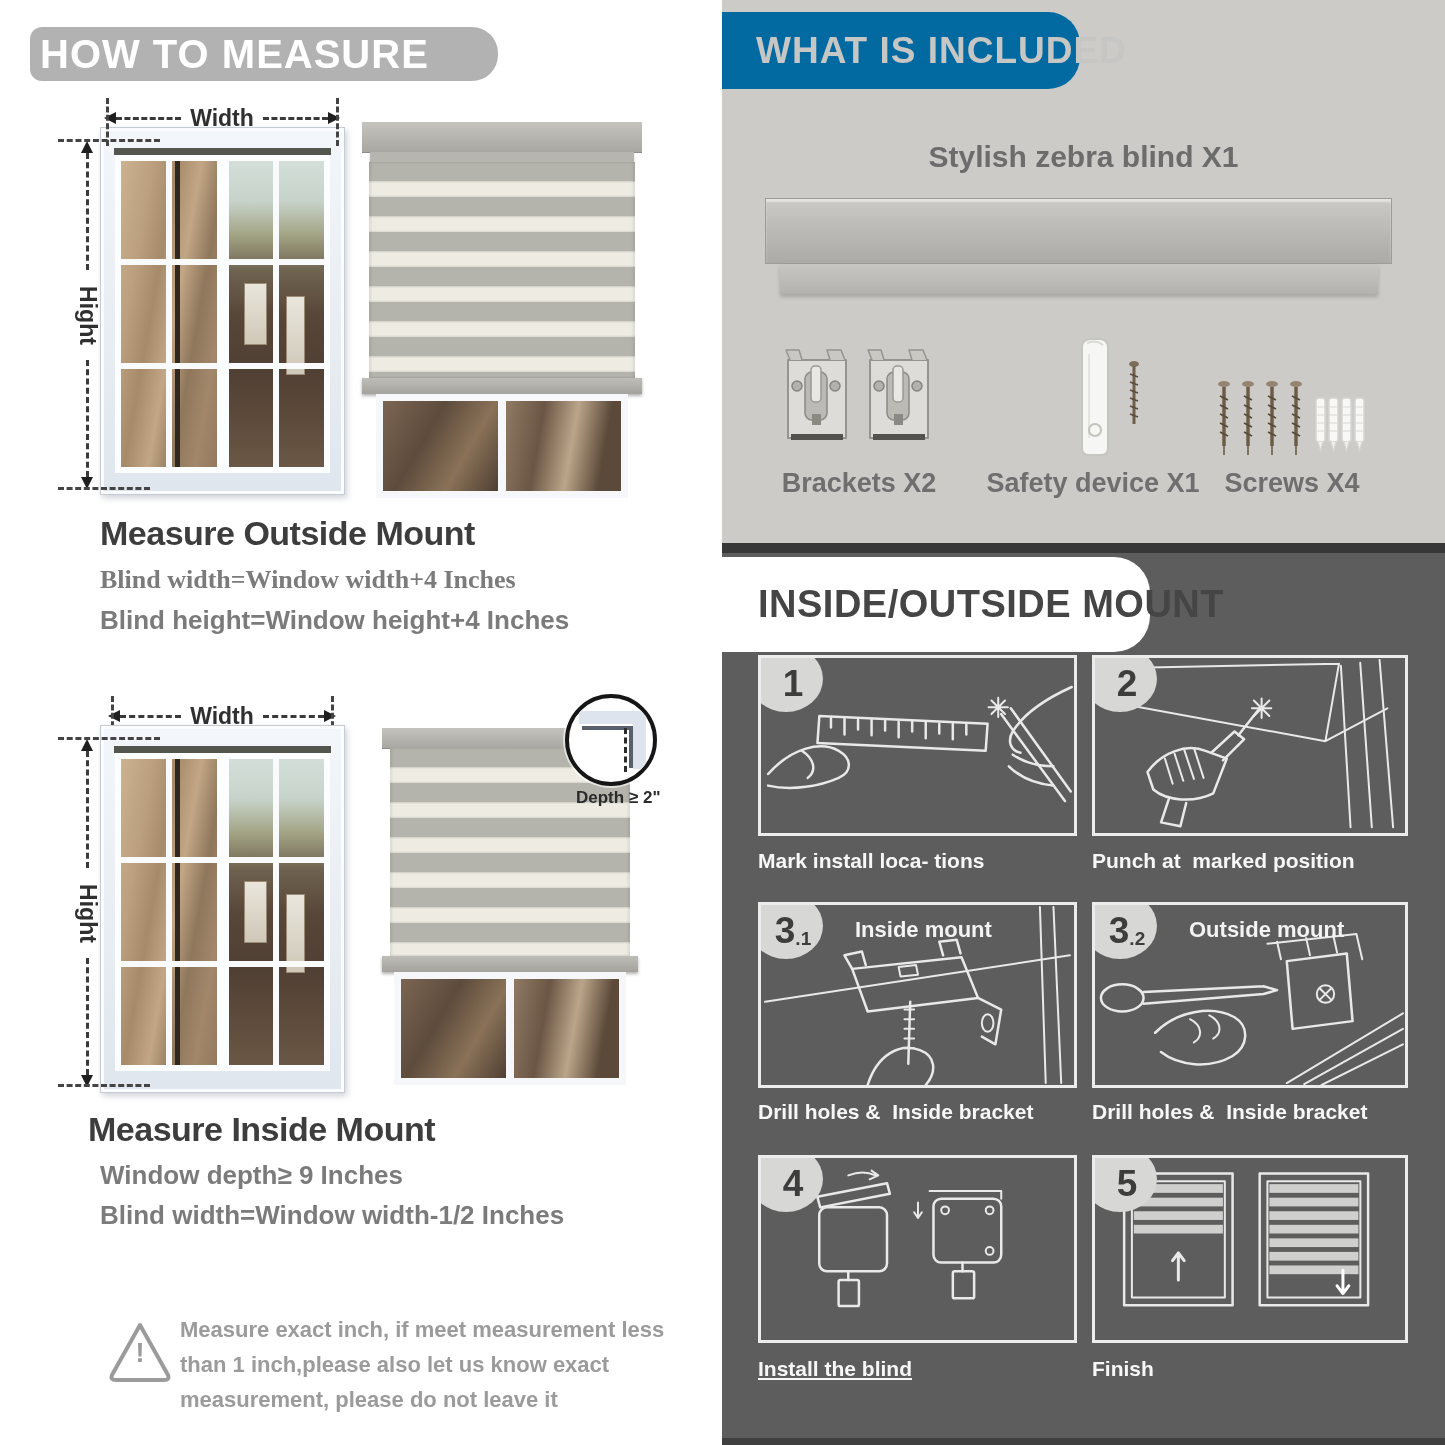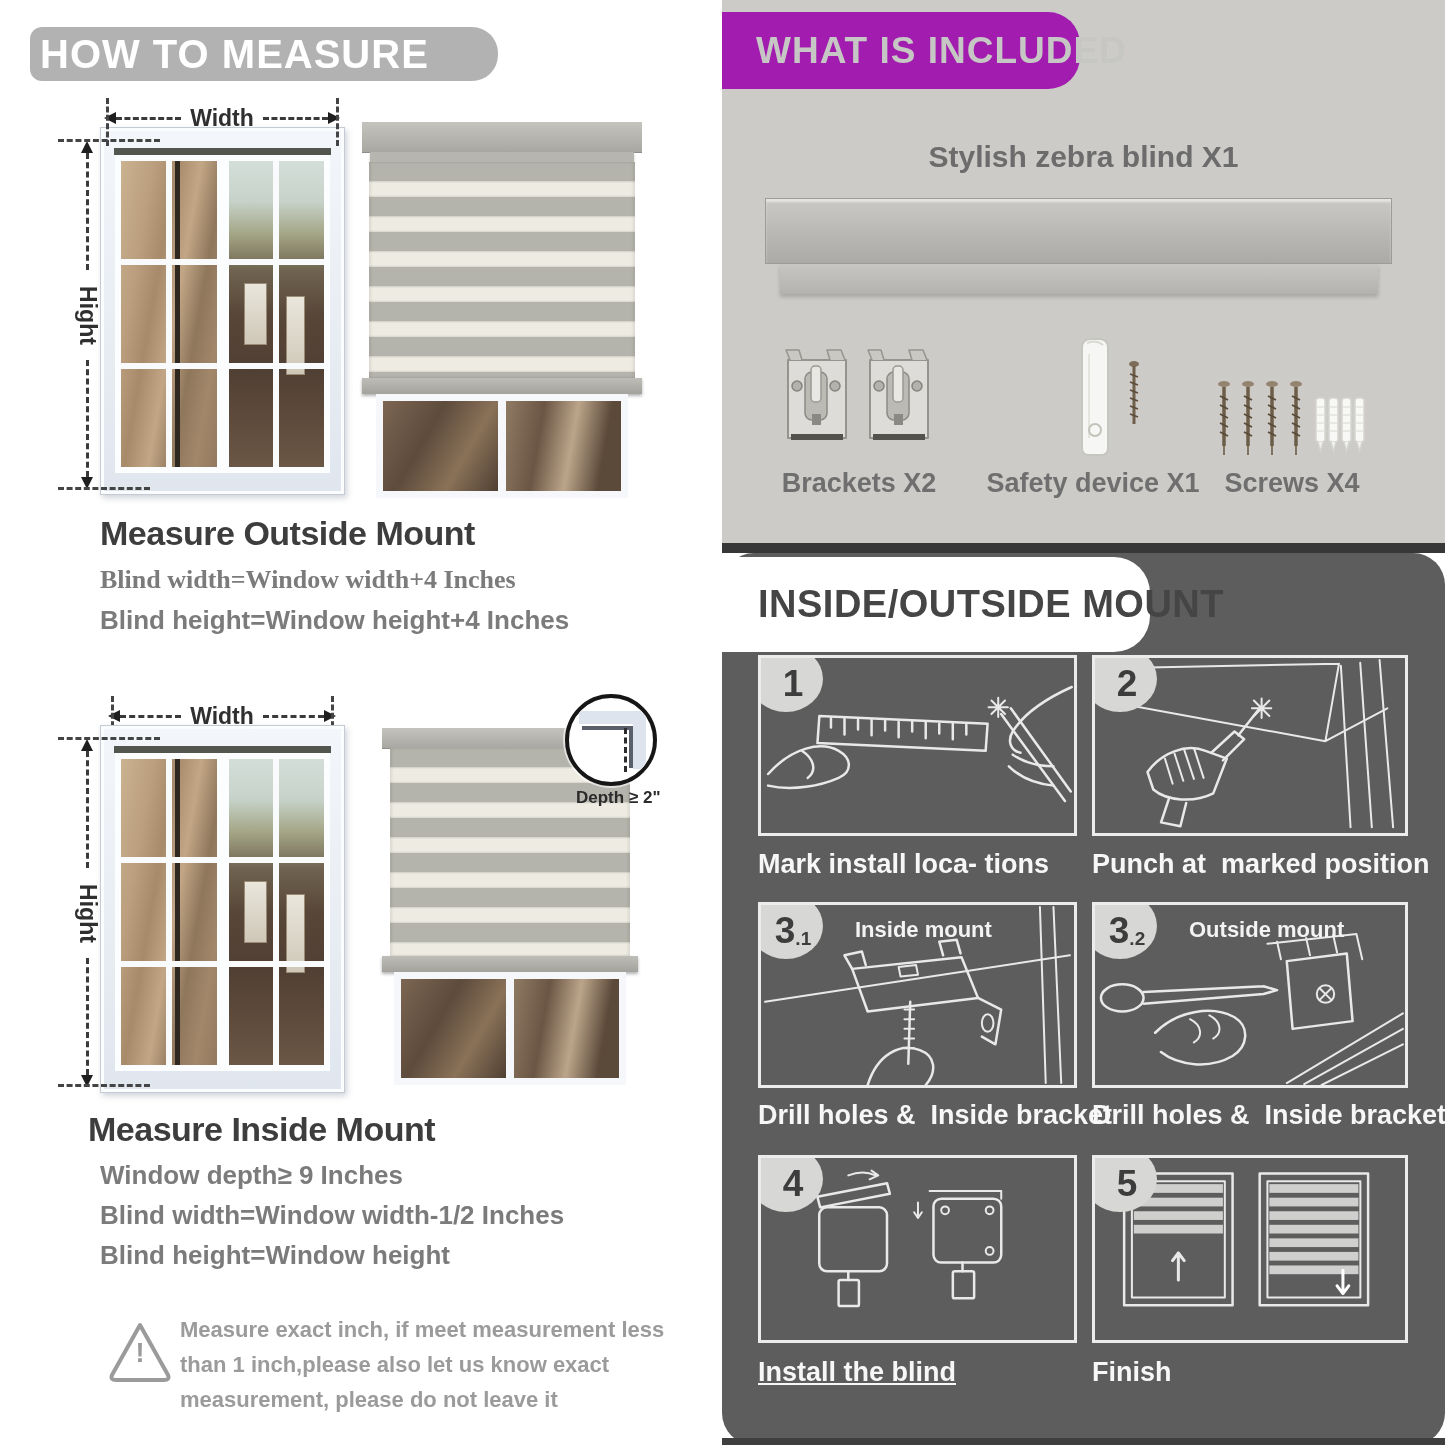--- a/index.html
+++ b/index.html
@@ -95,53 +95,53 @@
 
   
   .warn-icon { position:absolute; width:70px; height:68px; }
   .warn-glyph { position:absolute; left:0; top:20px; width:70px; text-align:center; font-size:27px; font-weight:bold; color:#9b9b9b; }
   .warn-line { position:absolute; font-size:22px; font-weight:bold; color:#9b9b9b; white-space:pre; }
 
   
   .right-col { position:absolute; left:722px; top:0; width:723px; height:1445px; }
   .included-section { position:absolute; left:0; top:0; width:723px; height:543px; background:#cccbc8; }
   .white-tab1 {
-    position:absolute; left:0; top:12px; width:358px; height:77px; background:#a21caf;
+    position:absolute; left:0; top:12px; width:358px; height:77px; background:#0369a1;
     border-radius:0 32px 32px 0; display:flex; align-items:center; padding-left:34px;
   }
   .white-tab1 span { color:#c6c6c4; font-weight:bold; font-size:37px; letter-spacing:1px; white-space:nowrap; }
   .product-label { position:absolute; left:0; top:140px; width:723px; text-align:center;
     font-size:30px; font-weight:bold; color:#6c6c6c; }
   .headrail-bar1 { position:absolute; left:43px; top:198px; width:627px; height:66px;
     background:linear-gradient(180deg,#cac9c5 0%,#bcbbb7 45%,#abaaa6 100%);
     border:1px solid #9d9c98; box-shadow:inset 0 3px 2px rgba(255,255,255,.5); }
   .headrail-bar2 { position:absolute; left:58px; top:264px; width:598px; height:30px;
     background:linear-gradient(180deg,#c7c6c2,#b3b2ae); box-shadow:0 3px 4px rgba(0,0,0,.18); }
   .item-label { position:absolute; top:468px; text-align:center; font-size:27px; font-weight:bold; color:#6f6f6f; white-space:nowrap; }
 
   .dark-divider { position:absolute; left:0; top:543px; width:723px; height:10px; background:#373737; }
-  .mount-section { position:absolute; left:0; top:553px; width:723px; height:892px; background:#5d5d5d;border-radius:32px; }
+  .mount-section { position:absolute; left:0; top:553px; width:723px; height:892px; background:#5d5d5d; }
   .mount-bottom-strip { position:absolute; left:0; bottom:0; width:723px; height:7px; background:#3f3f3f; }
   .white-tab2 {
     position:absolute; left:0; top:4px; width:428px; height:95px; background:#ffffff;
     border-radius:0 36px 36px 0; display:flex; align-items:center; padding-left:36px;
   }
   .white-tab2 span { color:#454545; font-weight:bold; font-size:38px; letter-spacing:0.5px; white-space:nowrap; }
 
   .panel { position:absolute; border:3px solid #ececec; overflow:hidden; background:#5d5d5d; }
   .panel svg.art { position:absolute; inset:0; width:100%; height:100%; }
   .badge {
     position:absolute; left:-12px; top:-12px; width:74px; height:66px; border-radius:50%;
     background:#d7d7d5; display:flex; align-items:center; justify-content:center;
     padding-left:14px; padding-top:8px; z-index:2;
   }
   .bnum { font-size:37px; font-weight:bold; color:#3d3d3d; line-height:1; }
   .bsub { font-size:19px; font-weight:bold; color:#3d3d3d; margin-top:16px; line-height:1; }
   .ptitle { position:absolute; left:94px; top:12px; font-size:22px; font-weight:bold; color:#f3f3f3; z-index:2; white-space:nowrap; }
-  .caption { position:absolute; font-size:27px; font-weight:bold; color:#f7f7f7; white-space:pre; }
+  .caption { position:absolute; font-size:21px; font-weight:bold; color:#f7f7f7; white-space:pre; }
 
   .art * { vector-effect:non-scaling-stroke; }
 </style>
 </head>
 <body>
 
 <div class="canvas">
 
   <div class="left-col">
 
@@ -261,21 +261,20 @@
       <div class="mg-l2"></div>
       <div class="mg-d1"></div>
       <div class="mg-d2"></div>
       <div class="mg-dash"></div>
     </div>
     <div class="depth-label" style="left:576px; top:788px;">Depth ≥ 2"</div>
 
     <div class="sec-heading" style="left:88px; top:1110px;text-align:right;">Measure Inside Mount</div>
     <div class="sec-rule" style="left:100px; top:1160px;">Window depth≥ 9 Inches</div>
     <div class="sec-rule" style="left:100px; top:1200px;">Blind width=Window width-1/2 Inches</div>
-    <div class="sec-rule" style="left:100px; top:1240px;">Blind height=Window height</div>
 
     <div class="warn-icon" style="left:105px; top:1318px;">
       <svg width="70" height="68" viewBox="0 0 70 68">
         <path d="M35 7 L63 57 Q65 62 59 62 H11 Q5 62 7 57 Z" fill="none" stroke="#9b9b9b" stroke-width="4" stroke-linejoin="round"></path>
       </svg>
       <div class="warn-glyph">!</div>
     </div>
     <div class="warn-line" style="left:180px; top:1317px;">Measure exact inch, if meet measurement less</div>
     <div class="warn-line" style="left:180px; top:1352px;">than 1 inch,please also let us know exact</div>
     <div class="warn-line" style="left:180px; top:1387px;">measurement, please do not leave it</div>

